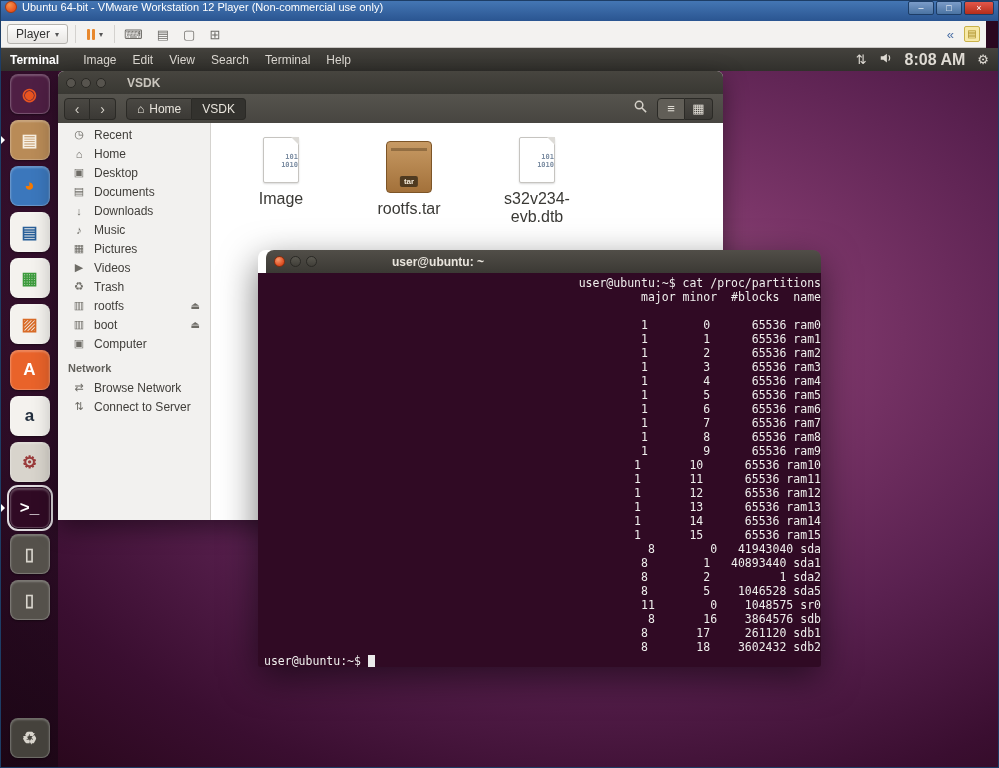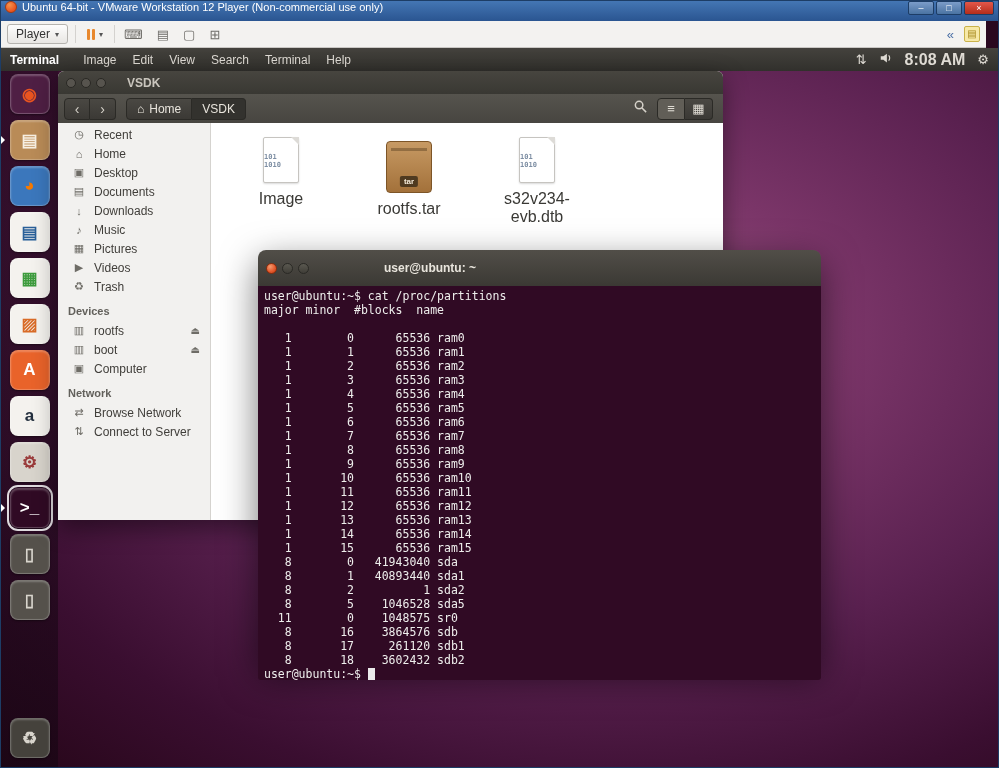--- a/index.html
+++ b/index.html
@@ -92,40 +92,40 @@
   .side-icon { width:14px; font-size:11px; color:#6e6c66; text-align:center; }
   .side-eject { margin-left:auto; margin-right:10px; color:#6e6c66; font-size:10px; }
   .side-eject:empty { display:none; }
   .naut-files { flex:1; background:#fff; padding:14px 0 0 20px; display:flex; gap:28px; align-items:flex-start; }
   .file-card { width:100px; text-align:center; }
   .file-icon { position:relative; margin:0 auto; }
   .file-icon.binary { width:36px; height:46px; background:#fff; border:1px solid #c6c4c0; border-radius:2px;
     box-shadow:0 1px 2px rgba(0,0,0,.15); }
   .file-icon.binary::before { content:""; position:absolute; top:-1px; right:-1px; width:0; height:0;
     border-left:8px solid transparent; border-top:8px solid #dddbd7; }
-  .file-icon.binary .icon-text { position:absolute; top:15px; left:0; right:0; text-align:left;
+  .file-icon.binary .icon-text { position:absolute; top:15px; left:0; right:0; text-align:right;
     font:bold 7px/8px "DejaVu Sans Mono", monospace; color:#7d8ea3; white-space:pre-line; }
   .file-icon.tar { width:46px; height:52px; margin-top:4px; background:linear-gradient(#c79a64,#a3713a);
     border:1px solid #7d5527; border-radius:4px; }
   .file-icon.tar::before { content:""; position:absolute; top:6px; left:4px; right:4px; height:3px; background:rgba(60,40,15,.35); }
   .file-icon.tar .icon-text { position:absolute; bottom:5px; left:50%; transform:translateX(-50%);
     background:#4f3a20; color:#f3e9d8; font:bold 8px/11px "Liberation Sans",sans-serif; padding:0 4px; border-radius:2px; }
   .file-label { margin-top:7px; font-size:16px; color:#3a3935; }
 
   
   .terminal { position:absolute; left:257px; top:179px; width:563px; height:415px;
     box-shadow:0 12px 36px rgba(0,0,0,.55); border-radius:8px 8px 3px 3px; }
-  .term-titlebar { height:36px; background:linear-gradient(#514e48,#3b3934); border-radius:8px 8px 0 0;
-    display:flex; align-items:center; padding:0 8px; }
+  .term-titlebar { height:23px; background:linear-gradient(#514e48,#3b3934); border-radius:8px 8px 0 0;
+    display:flex; align-items:center; padding:0 8px;margin-left:8px; }
   .term-btn { width:11px; height:11px; border-radius:50%; margin-right:5px; }
   .term-close { background:radial-gradient(circle at 35% 30%, #f59a6e, #e2572b 60%, #c23f14); border:1px solid #8c2c0c; }
   .term-minmax { background:linear-gradient(#5a5850,#403e38); border:1px solid #2a2925; }
   .term-title { color:#e9e5dd; font-size:12px; font-weight:bold; margin-left:70px; }
   .term-body { height:394px; background:#300a24; padding:3px 0 0 6px; overflow:hidden; border-radius:0 0 3px 3px; }
-  .term-text { font:11.5px/14px "DejaVu Sans Mono", monospace; color:#eeeeec; white-space:pre; }
+  .term-text { font:11.5px/14px "DejaVu Sans Mono", monospace; color:#eeeeec; white-space:pre;text-align:right; }
   .prompt-row { font:11.5px/14px "DejaVu Sans Mono", monospace; color:#eeeeec; white-space:pre; }
   .cursor { display:inline-block; width:7px; height:12px; background:#eaeaea; vertical-align:-2px; }
 </style>
 </head>
 <body>
 
 <div class="screen">
 
   <div class="titlebar">
     <span class="vm-ico"></span>
@@ -361,21 +361,20 @@
               <div class="side-item">
                 <span class="side-icon">▶</span>
                 <span>Videos</span>
               </div>
 
               <div class="side-item">
                 <span class="side-icon">♻</span>
                 <span>Trash</span>
               </div>
             </div>
-          <div class="side-header">Devices</div>
           <div>
 
               <div class="side-item">
                 <span class="side-icon">▥</span>
                 <span>rootfs</span>
                 <span class="side-eject">⏏</span>
               </div>
 
               <div class="side-item">
                 <span class="side-icon">▥</span>

